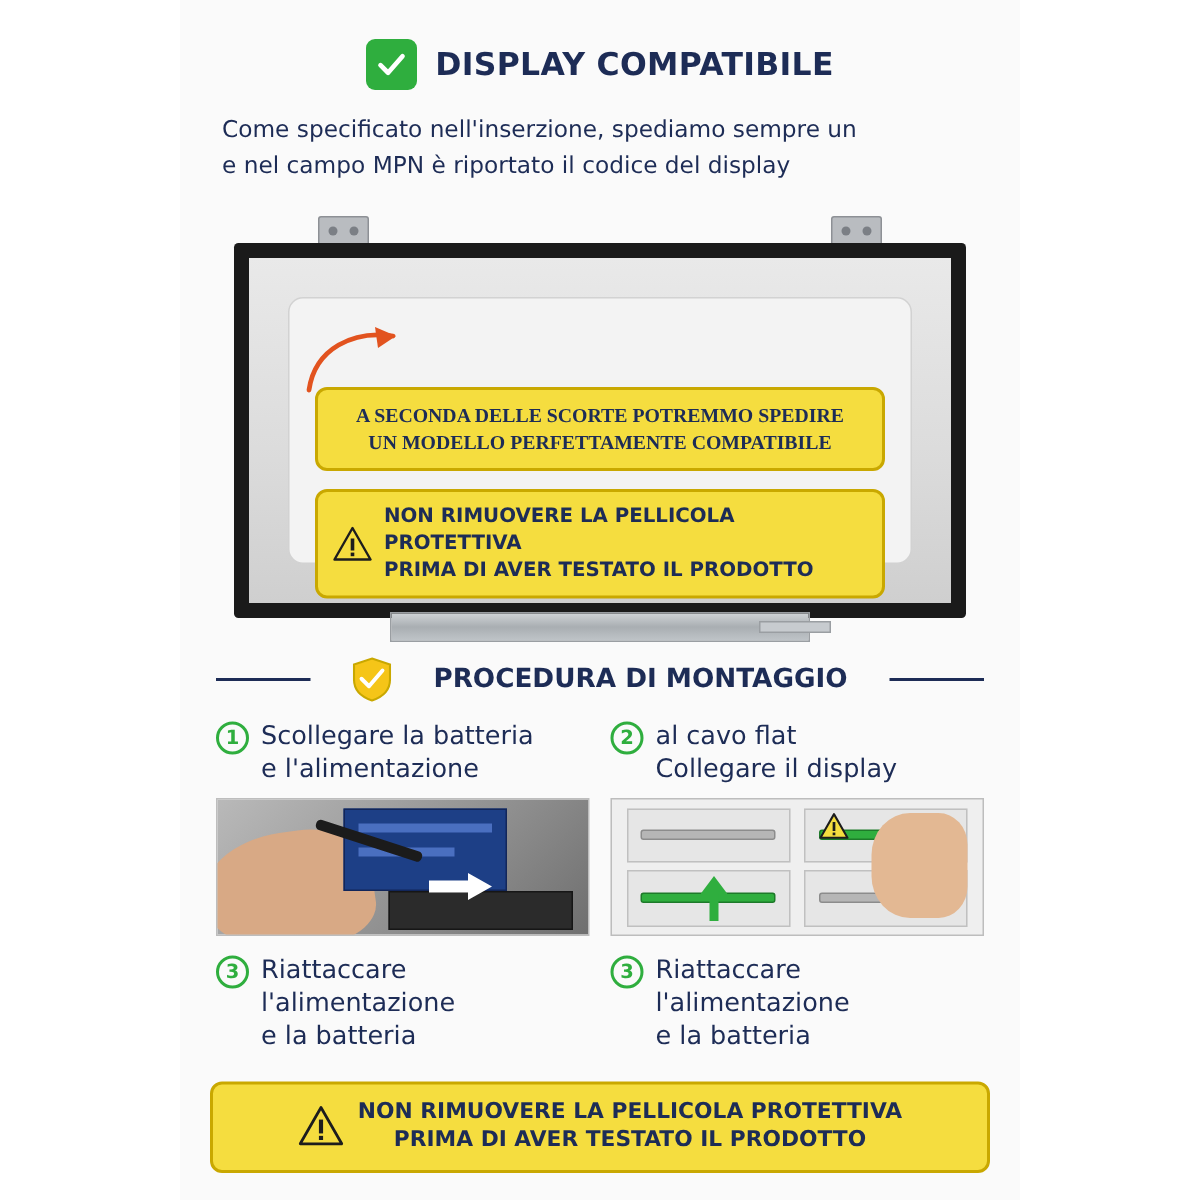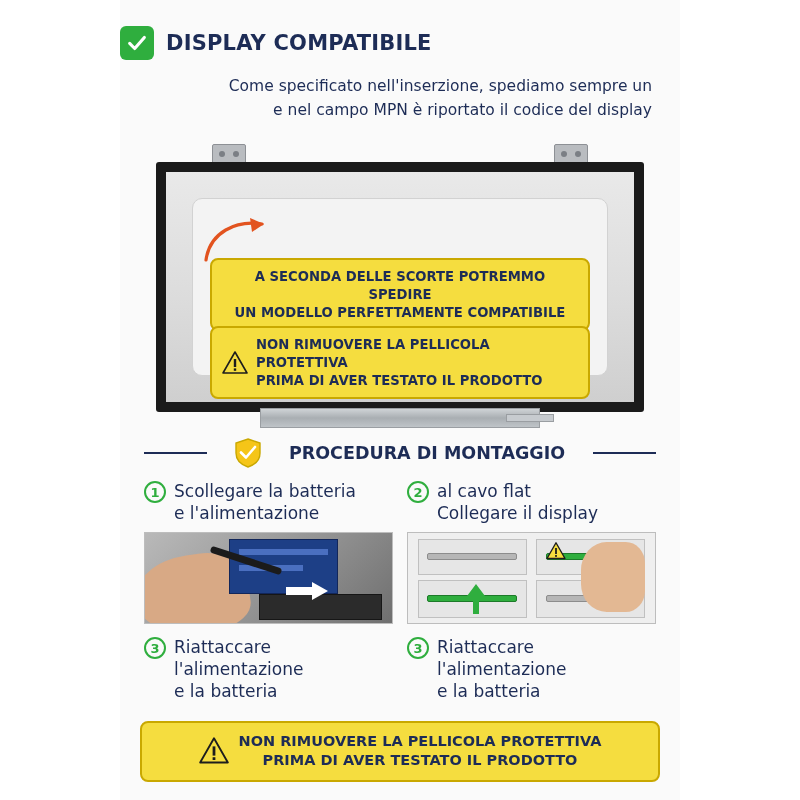--- a/index.html
+++ b/index.html
@@ -19,42 +19,42 @@
     position: absolute;
     left: 120px; top: 0px;
     width: 560px; height: 800px;
     background: #fafafa;
   }
 
   
   .header-row {
     display: flex;
     align-items: center;
-    justify-content: flex-start;
+    justify-content: center;
     gap: 12px;
     margin-top: 26px;
   }
   .check-badge {
     width: 34px; height: 34px;
     border-radius: 6px;
     background: #2fae3e;
     display: flex; align-items: center; justify-content: center;
     flex: none;
   }
   .check-badge svg { display: block; }
   .header-title {
     font-size: 21px;
     font-weight: bold;
     color: #1d2c56;
     letter-spacing: 0.2px;
   }
 
   .intro {
     margin: 14px 28px 0 28px;
-    text-align: right;
+    text-align: left;
     font-size: 15.5px;
     line-height: 1.55;
     color: #1d2c56;
   }
 
   
   .display-wrap {
     position: relative;
     margin: 18px auto 0 auto;
     width: 500px;
@@ -125,20 +125,21 @@
     text-align: center;
     color: #1d2c56;
     font-weight: bold;
     font-size: 13.2px;
     line-height: 1.35;
     padding: 8px 10px;
   }
   .yellow-box.one {
     left: 60px; top: 118px;
     width: 380px;
+    font-family: Liberation Serif, serif;
   }
   .yellow-box.two {
     left: 60px; top: 186px;
     width: 380px;
     display: flex;
     align-items: center;
     gap: 8px;
     text-align: left;
     justify-content: center;
   }

